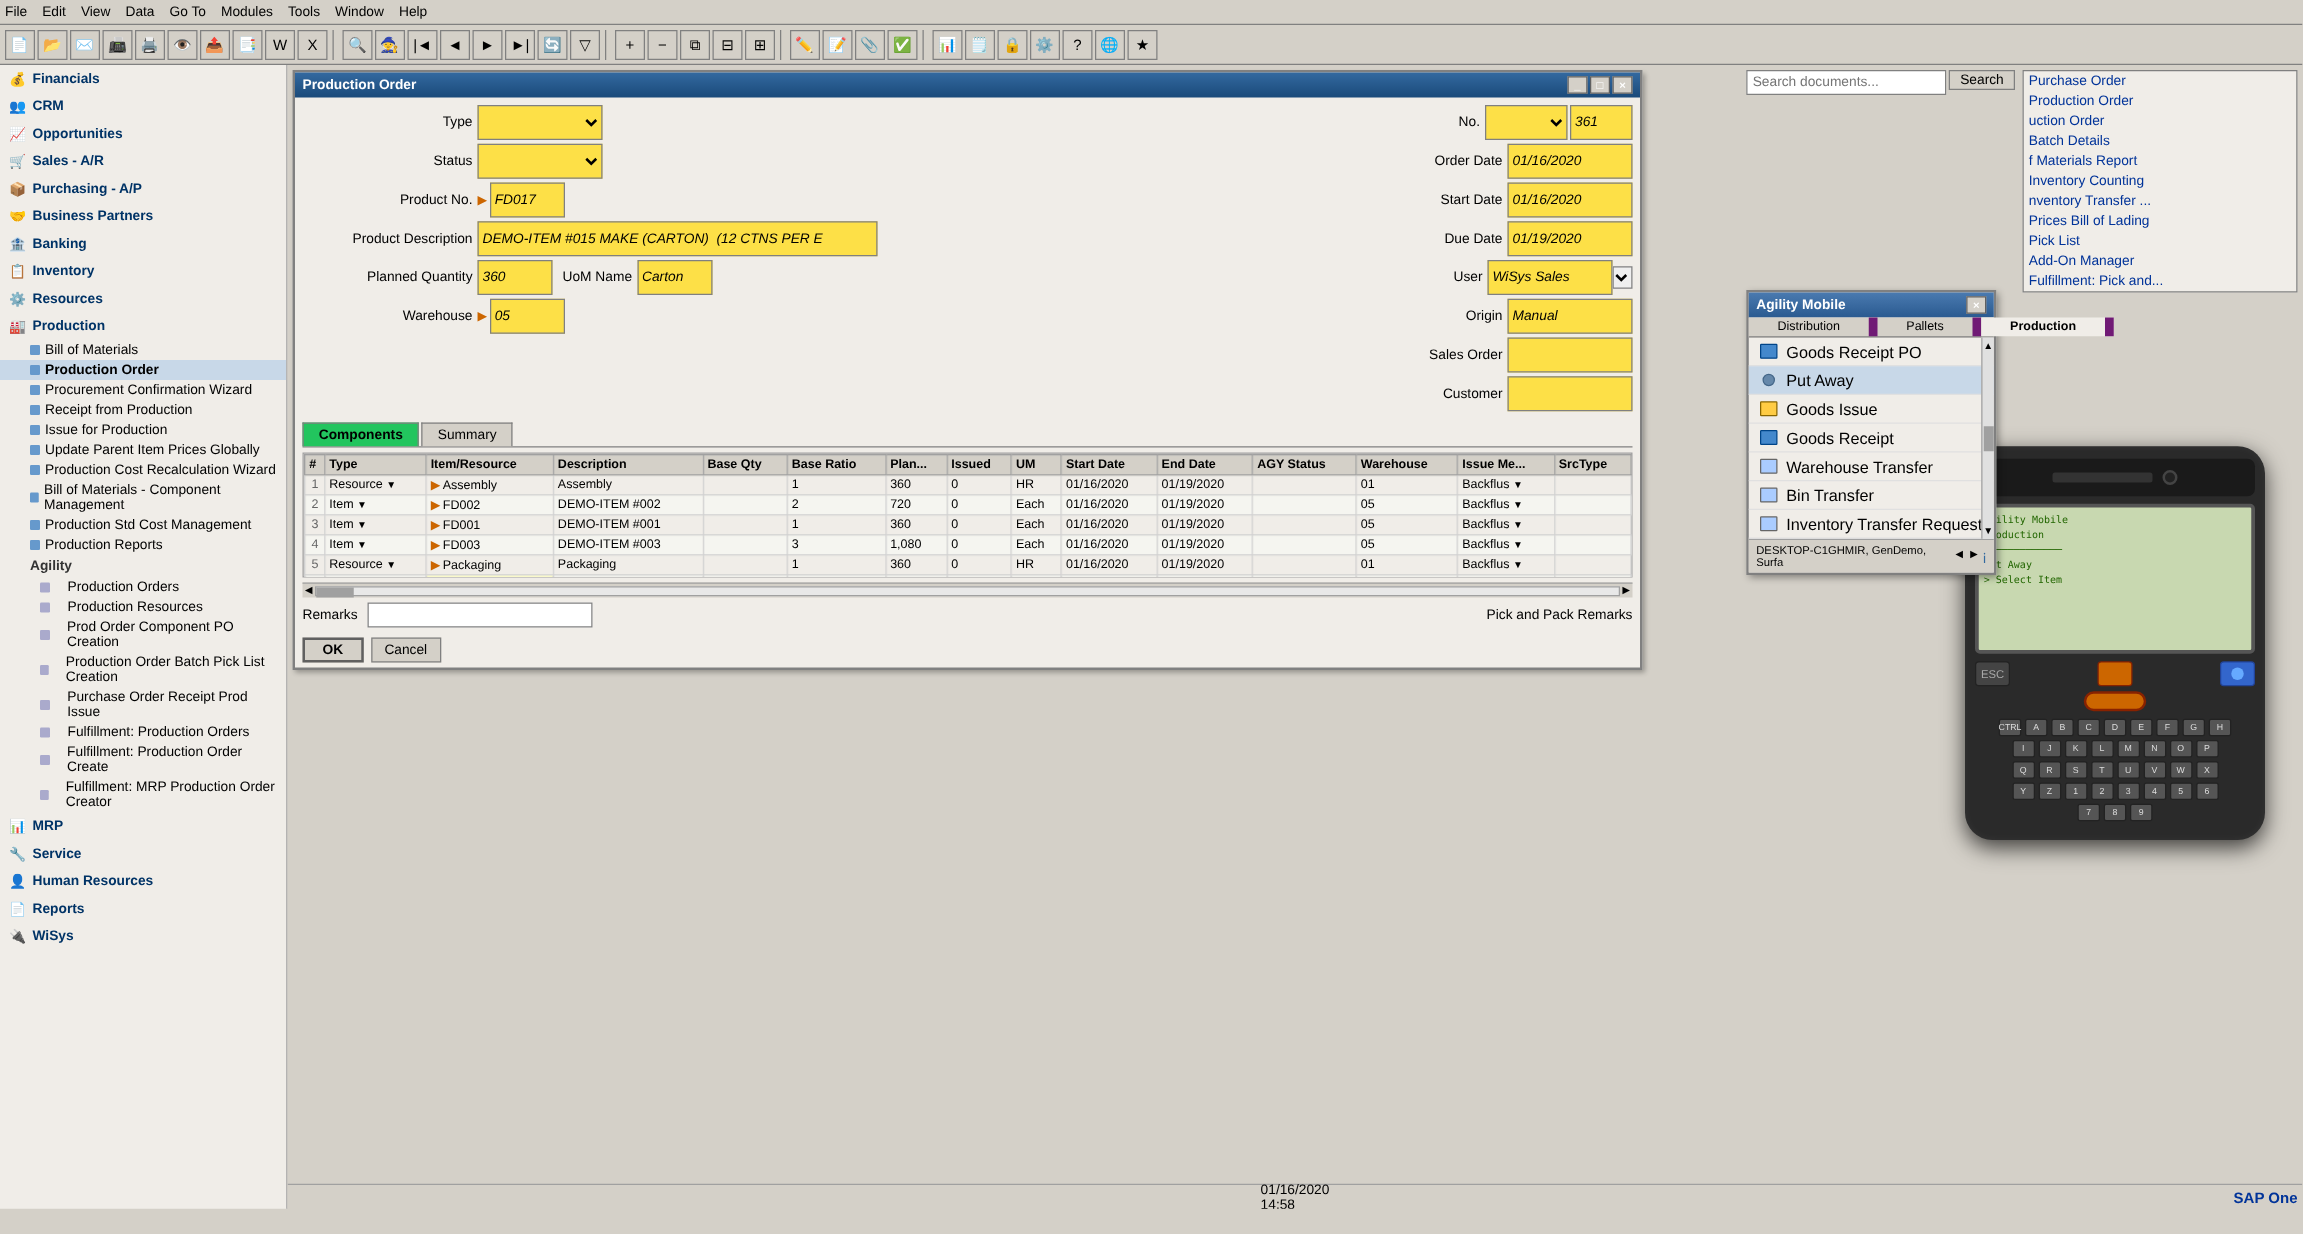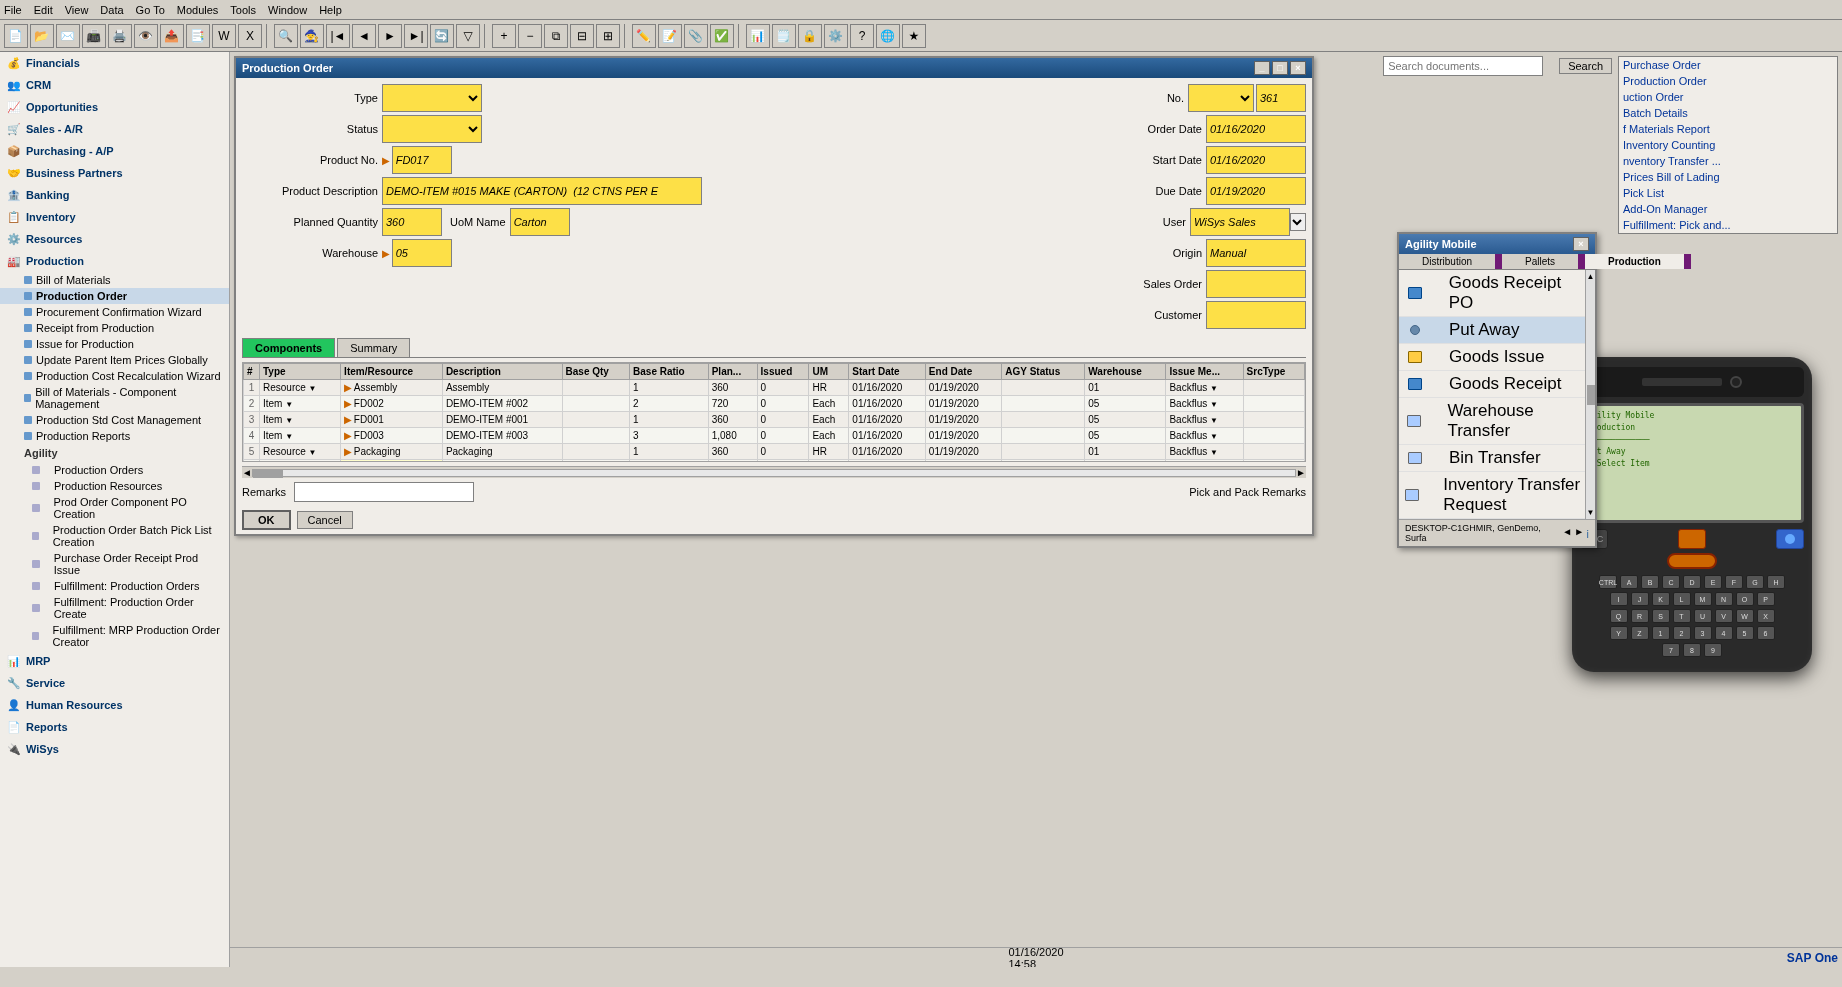--- a/index.html
+++ b/index.html
@@ -238,21 +238,20 @@
       width: 180px; height: 20px;
       border: 1px solid #808080;
       background: white;
       font-size: 11px;
     }
     .pick-pack-label { margin-left: auto; font-size: 11px; }
 
     .bottom-buttons {
       display: flex; gap: 6px;
       padding: 4px 6px;
-      align-items: center;
     }
     .btn-ok {
       background: #d4d0c8; border: 2px solid #606060;
       padding: 2px 14px; font-size: 11px; cursor: pointer; font-weight: bold;
     }
     .btn-cancel {
       background: #d4d0c8; border: 1px solid #808080;
       padding: 2px 10px; font-size: 11px; cursor: pointer;
     }
 
@@ -318,22 +317,21 @@
     }
     .agility-tab.active {
       background: #f0ede8;
       font-weight: bold;
     }
     .agility-menu-item {
       display: flex; align-items: center;
       padding: 3px 6px;
       border-bottom: 1px solid #e0e0e0;
       cursor: pointer;
-      font-size: 17px;
-      gap: 20px;
+      font-size: 13px;
     }
     .agility-menu-item.selected { background: #c8d8e8; }
     .agility-icon {
       width: 20px; height: 16px;
       display: flex; align-items: center; justify-content: center;
       margin-right: 4px;
     }
     .icon-box {
       width: 14px; height: 12px;
       border: 1px solid #666;
@@ -594,21 +592,21 @@
       <span>Reports</span>
     </div>
     <div class="sidebar-category">
       <div class="cat-icon">🔌</div>
       <span>WiSys</span>
     </div>
   </div>
 
   <div class="content-area">
 
-    <div class="search-area" style="position:absolute;top:4px;right:230px;display:flex;align-items:center;gap:16px;z-index:10;">
+    <div class="search-area" style="position:absolute;top:4px;right:230px;display:flex;align-items:flex-start;gap:2px;z-index:10;">
       <input class="search-input" type="text" placeholder="Search documents..." style="">
       <button class="search-btn">Search</button>
     </div>
 
     <div class="prod-order-window">
       <div class="window-titlebar">
         <span>Production Order</span>
         <div class="window-controls">
           <div class="win-btn">_</div>
           <div class="win-btn">□</div>

